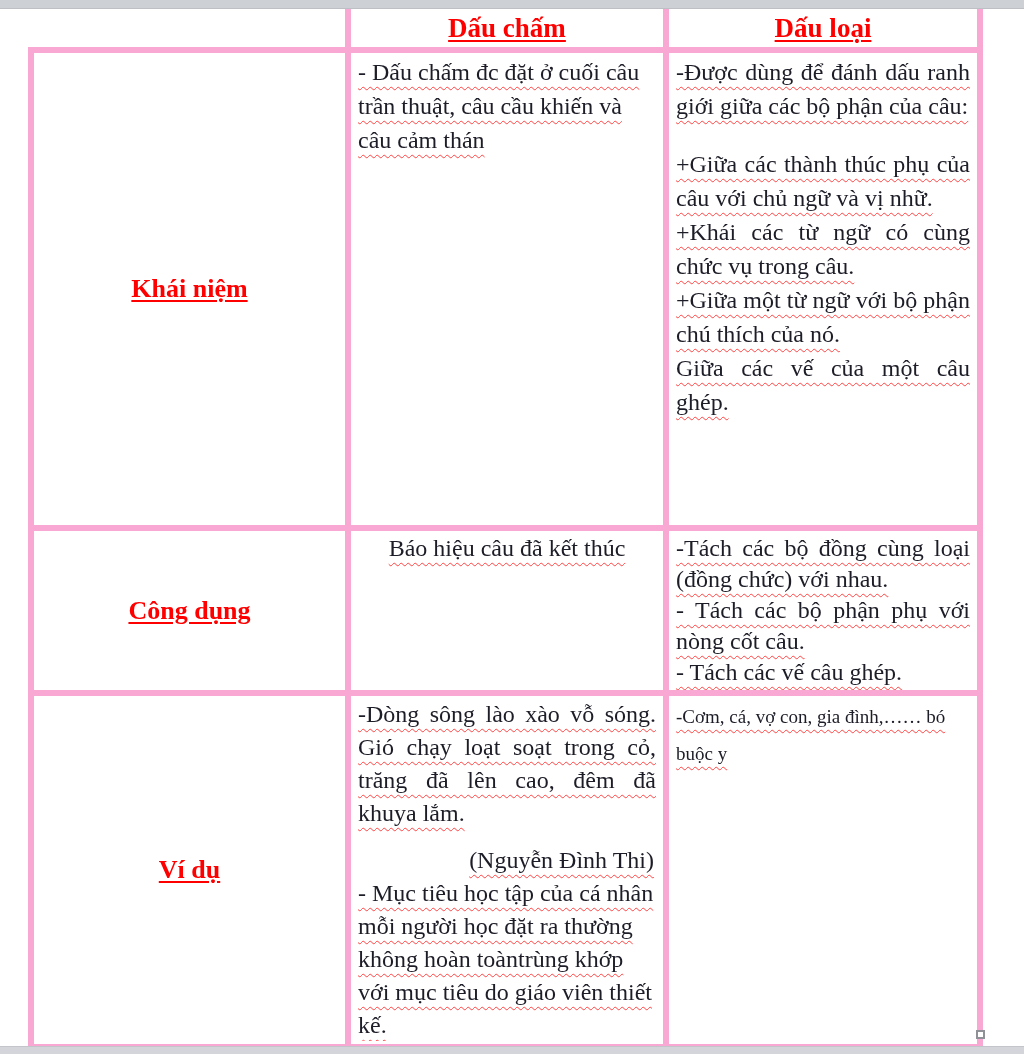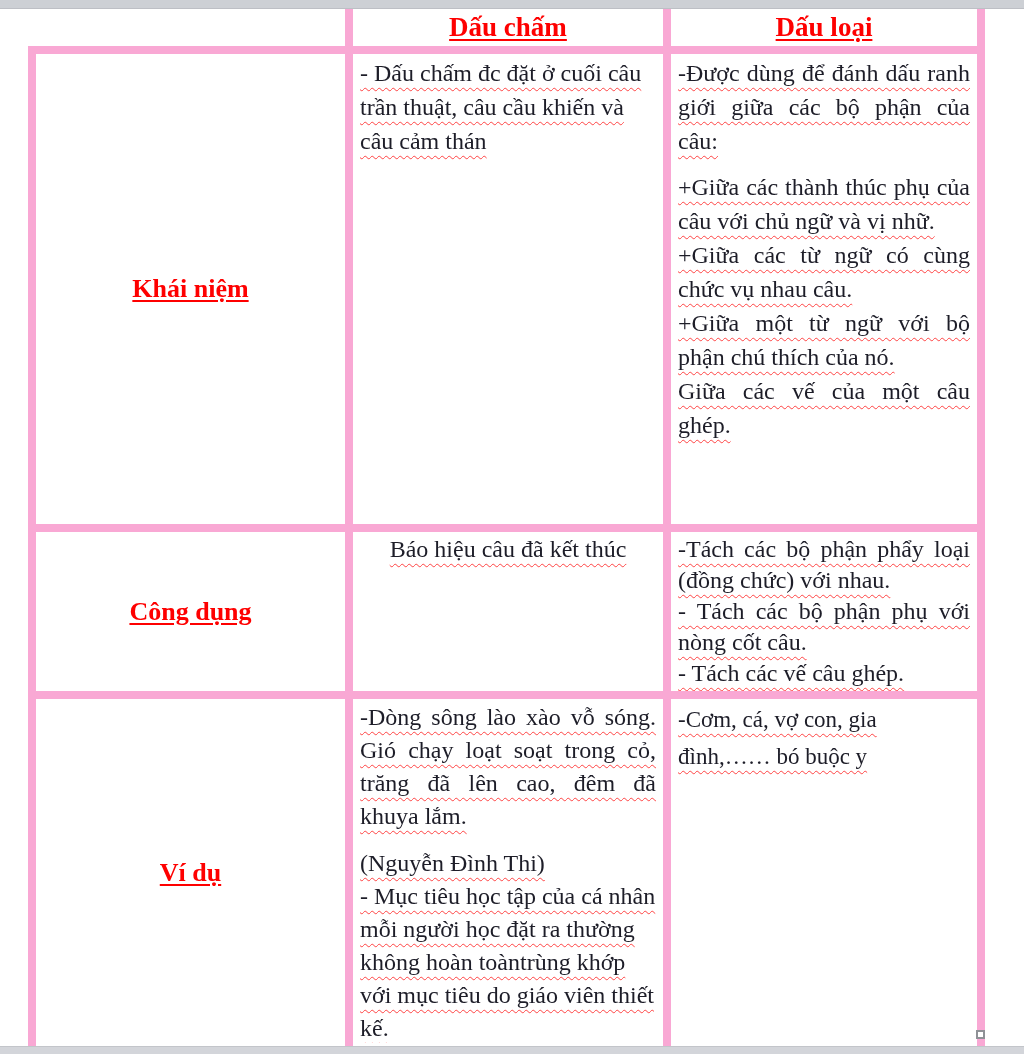--- a/index.html
+++ b/index.html
@@ -16,34 +16,34 @@
   .bottom-bar{
     position:absolute;left:0;top:1046px;width:1024px;height:8px;
     background:#d3d5da;border-top:1px solid #c3c5ca;box-sizing:border-box;
   }
   table.doc{
     position:absolute;left:28px;top:9px;width:949px;
     border-collapse:collapse;table-layout:fixed;
   }
   col.c1{width:317px;} col.c2{width:318px;} col.c3{width:314px;}
   td{
-    border:8px solid #f9a8d4;vertical-align:top;
+    border:6px solid #f9a8d4;vertical-align:top;
     padding:2px 7px;font-size:24px;line-height:34px;overflow:hidden;
     box-sizing:border-box;
   }
   tr.r0 td{height:41px;vertical-align:middle;text-align:center;padding:0 18px;}
   tr.r1 td{height:478px;}
   tr.r2 td{height:160px;}
   tr.r3 td{height:341px;border-radius:16px;}
   td.ghost{border-top:none;border-left:none;border-bottom:2px solid #151515;}
   tr.r0 td.hd{border-top:none;}
   td.label-cell{vertical-align:middle;text-align:center;}
   tr.r2 td{line-height:31px;}
   tr.r3 td.ex-cham{line-height:33px;}
-  tr.r3 td.ex-phay{font-size:23px;line-height:37px;}
+  tr.r3 td.ex-phay{font-size:19px;line-height:37px;}
 
   
   .sq{
     text-decoration-line:underline;
     text-decoration-style:wavy;
     text-decoration-color:#ff4343;
     text-decoration-thickness:1px;
     text-underline-offset:6px;
   }
   
@@ -53,22 +53,22 @@
     text-decoration-style:solid;
     text-decoration-color:#fe0000;
     text-decoration-thickness:2px;
     text-underline-offset:3px;
   }
   .hdr{font-size:27px;}
   .lbl{font-size:26px;}
   p{margin:0;}
   .jus{text-align:justify;text-justify:inter-word;}
   .ctr{text-align:center;}
-  .gap-b{margin-bottom:12px;}
-  .author{text-align:left;margin-top:14px;padding-right:2px;}
+  .gap-b{margin-bottom:24px;}
+  .author{text-align:right;margin-top:14px;padding-right:2px;}
   .resize-handle{
     position:absolute;left:976px;top:1030px;width:9px;height:9px;
     border:2px solid #8f9196;background:#ffffff;box-sizing:border-box;
   }
 </style>
 </head>
 <body>
 
 <div class="top-bar"></div>
 
@@ -93,35 +93,35 @@
   <tr class="r1">
     <td class="label-cell">
       <span class="red-lbl sq lbl">Khái niệm</span>
     </td>
     <td>
       <p><span class="sq">- Dấu chấm đc đặt ở cuối câu trần thuật, câu cầu khiến và câu cảm thán</span></p>
     </td>
     <td>
       <p class="jus gap-b"><span class="sq">-Được dùng để đánh dấu ranh giới giữa các bộ phận của câu:</span></p>
       <p class="jus"><span class="sq">+Giữa các thành thúc phụ của câu với chủ ngữ và vị nhữ.</span></p>
-      <p class="jus"><span class="sq">+Giữa các từ ngữ có cùng chức vụ nhau câu.</span></p>
+      <p class="jus"><span class="sq">+Khái các từ ngữ có cùng chức vụ trong câu.</span></p>
       <p class="jus"><span class="sq">+Giữa một từ ngữ với bộ phận chú thích của nó.</span></p>
       <p class="jus"><span class="sq">Giữa các vế của một câu ghép.</span></p>
     </td>
   </tr>
 
   <tr class="r2">
     <td class="label-cell">
       <span class="red-lbl sq lbl">Công dụng</span>
     </td>
     <td>
       <p class="ctr"><span class="sq">Báo hiệu câu đã kết thúc</span></p>
     </td>
     <td>
-      <p class="jus"><span class="sq">-Tách các bộ phận phẩy loại (đồng chức) với nhau.</span></p>
+      <p class="jus"><span class="sq">-Tách các bộ đồng cùng loại (đồng chức) với nhau.</span></p>
       <p class="jus"><span class="sq">- Tách các bộ phận phụ với nòng cốt câu.</span></p>
       <p><span class="sq">- Tách các vế câu ghép.</span></p>
     </td>
   </tr>
 
   <tr class="r3">
     <td class="label-cell">
       <span class="red-lbl sq lbl">Ví dụ</span>
     </td>
     <td class="ex-cham">

